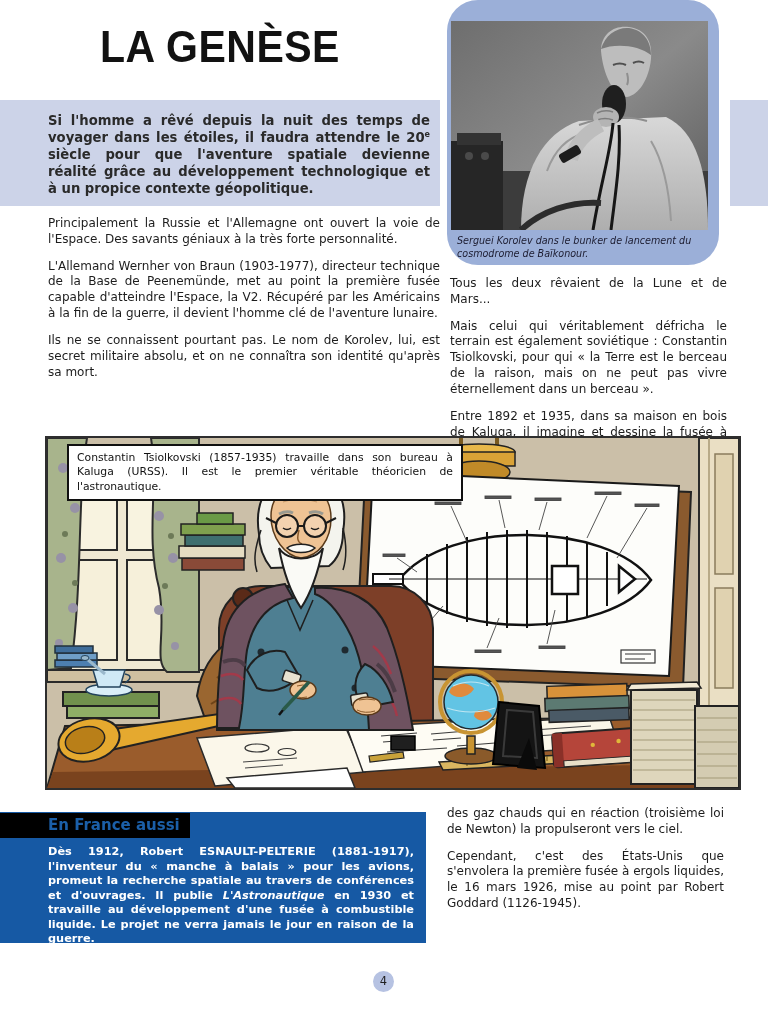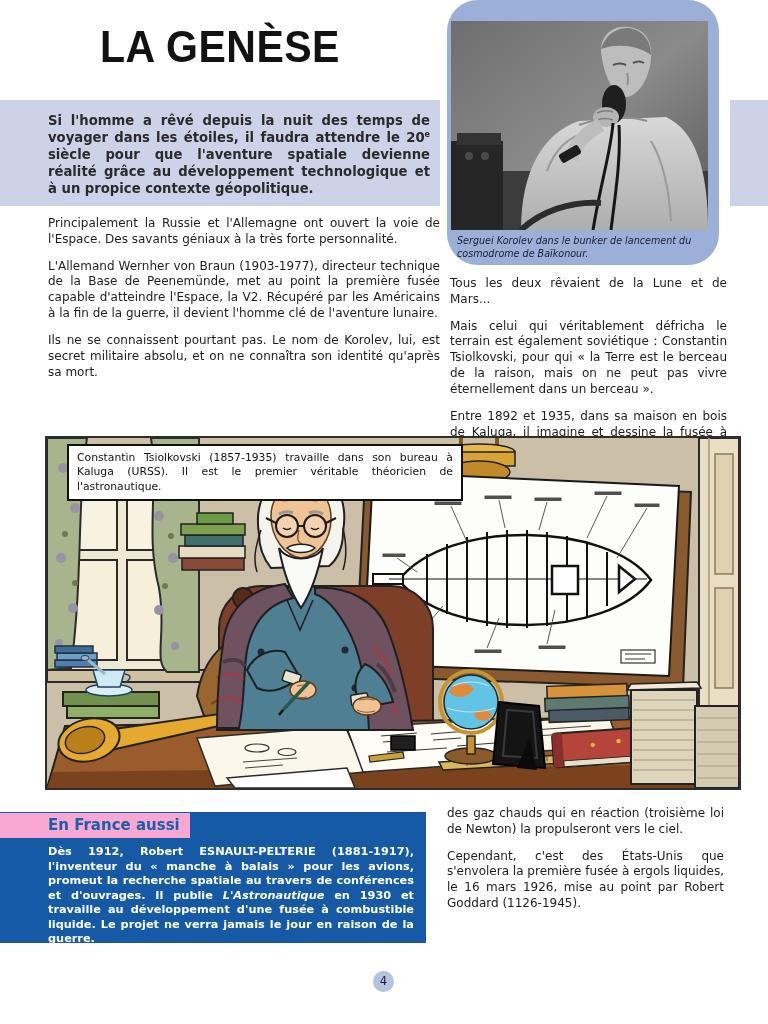--- a/index.html
+++ b/index.html
@@ -30,21 +30,21 @@
   p.body{margin:0 0 11px 0;font-size:12px;line-height:1.32;color:#1d1d1d;text-align:justify;}
 
   .comic{position:absolute;left:45px;top:436px;width:696px;height:354px;border:2px solid #2e2e2e;
          box-sizing:border-box;background:#cbbfa8;}
   .comic svg{position:absolute;left:0;top:0;}
   .comic-caption{position:absolute;left:8px;top:6px;width:396px;background:#ffffff;
                  border:2px solid #101010;padding:5px 8px;font-size:10.8px;line-height:1.32;
                  color:#111;box-sizing:border-box;text-align:justify;margin-left:12px;}
 
   .france-box{position:absolute;left:0;top:812px;width:426px;height:131px;background:#1659a4;}
-  .france-chip{position:absolute;left:0;top:1px;width:190px;height:25px;background:#f9a8d4;}
+  .france-chip{position:absolute;left:0;top:1px;width:190px;height:25px;background:#000000;}
   .france-chip span{position:absolute;left:48px;top:3px;font-size:15px;font-weight:bold;color:#1b5fa8;}
   .france-text{position:absolute;left:48px;top:33px;width:366px;margin:0;font-size:11.3px;
                font-weight:bold;color:#ffffff;line-height:1.29;text-align:justify;}
   .france-text i{}
 
   .page-num{position:absolute;left:373px;top:971px;width:21px;height:21px;border-radius:50%;
             background:#b6c2e2;color:#1f1f1f;font-size:11.5px;text-align:center;line-height:21px;}
 </style>
 </head>
 <body>

